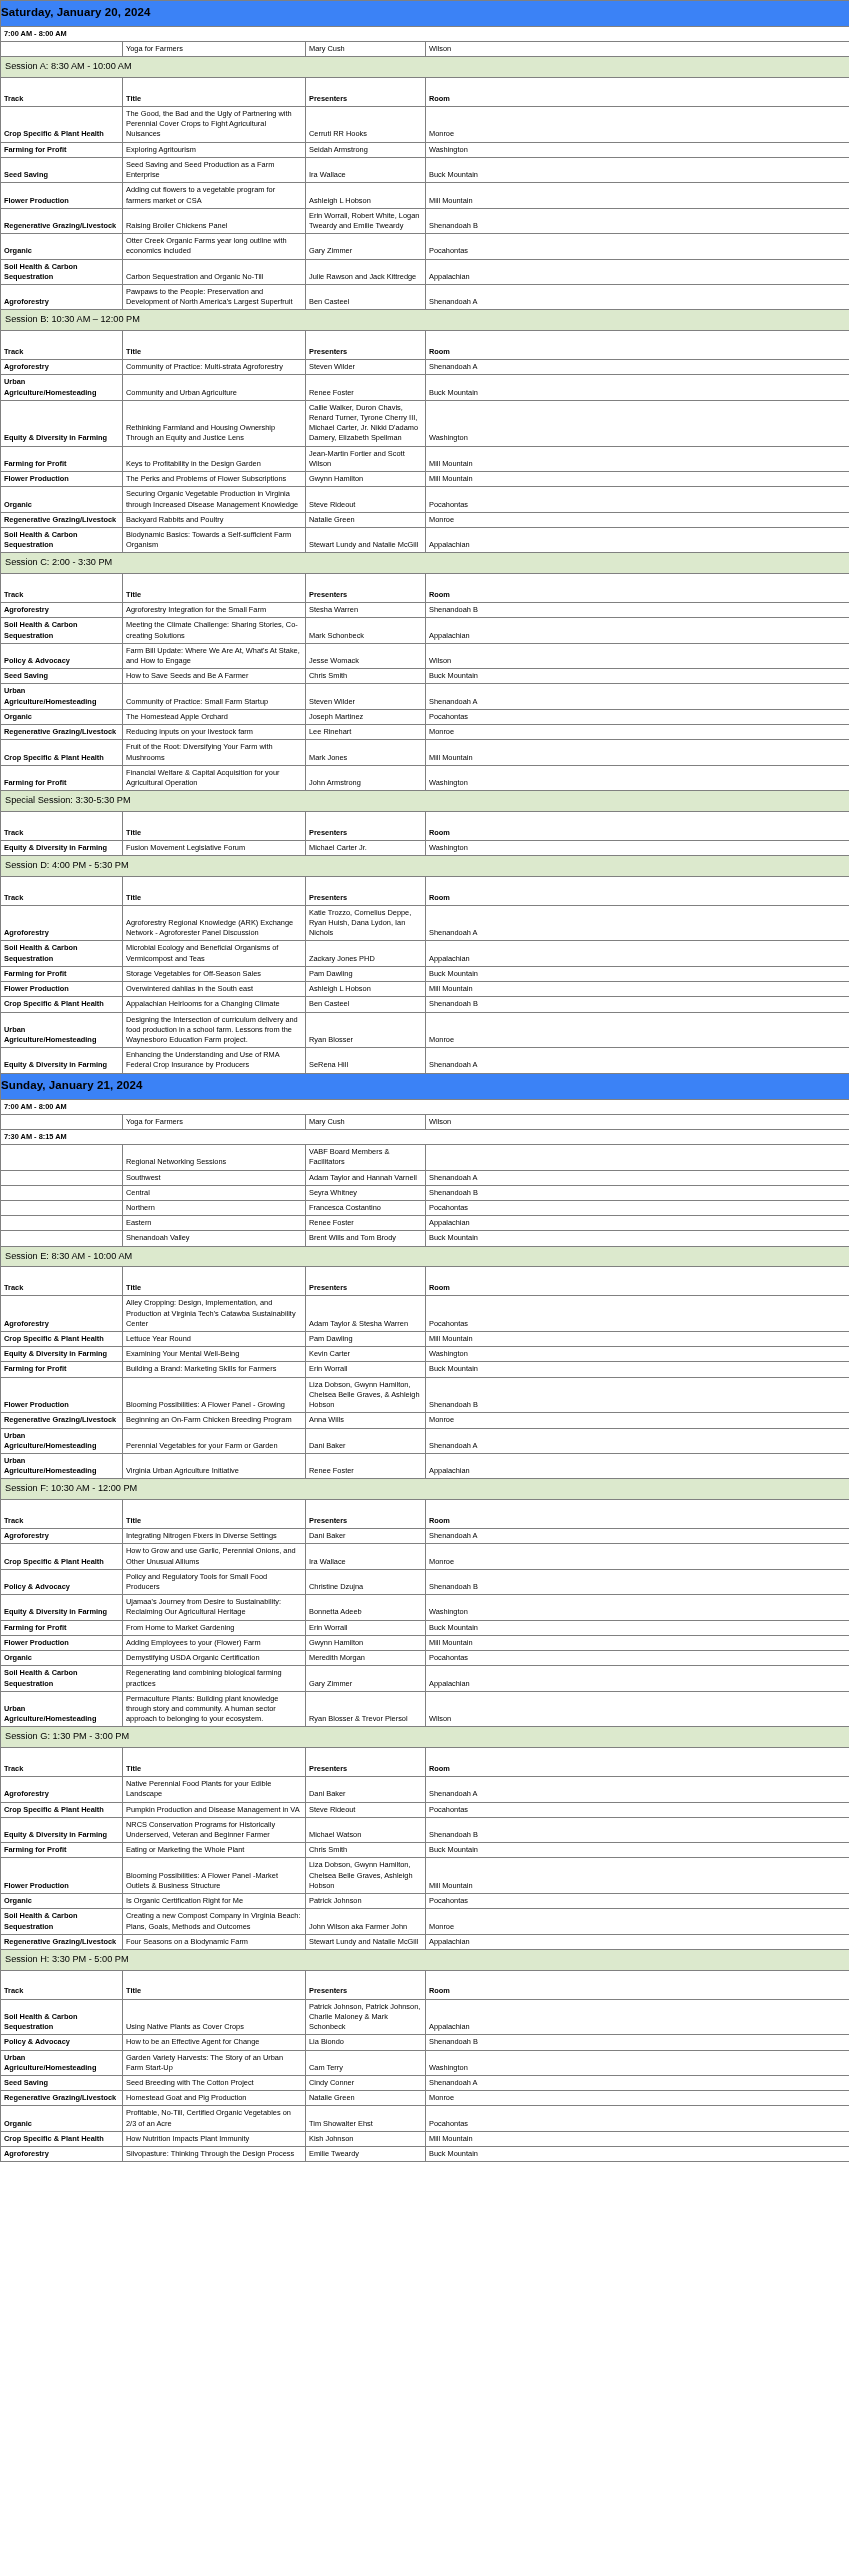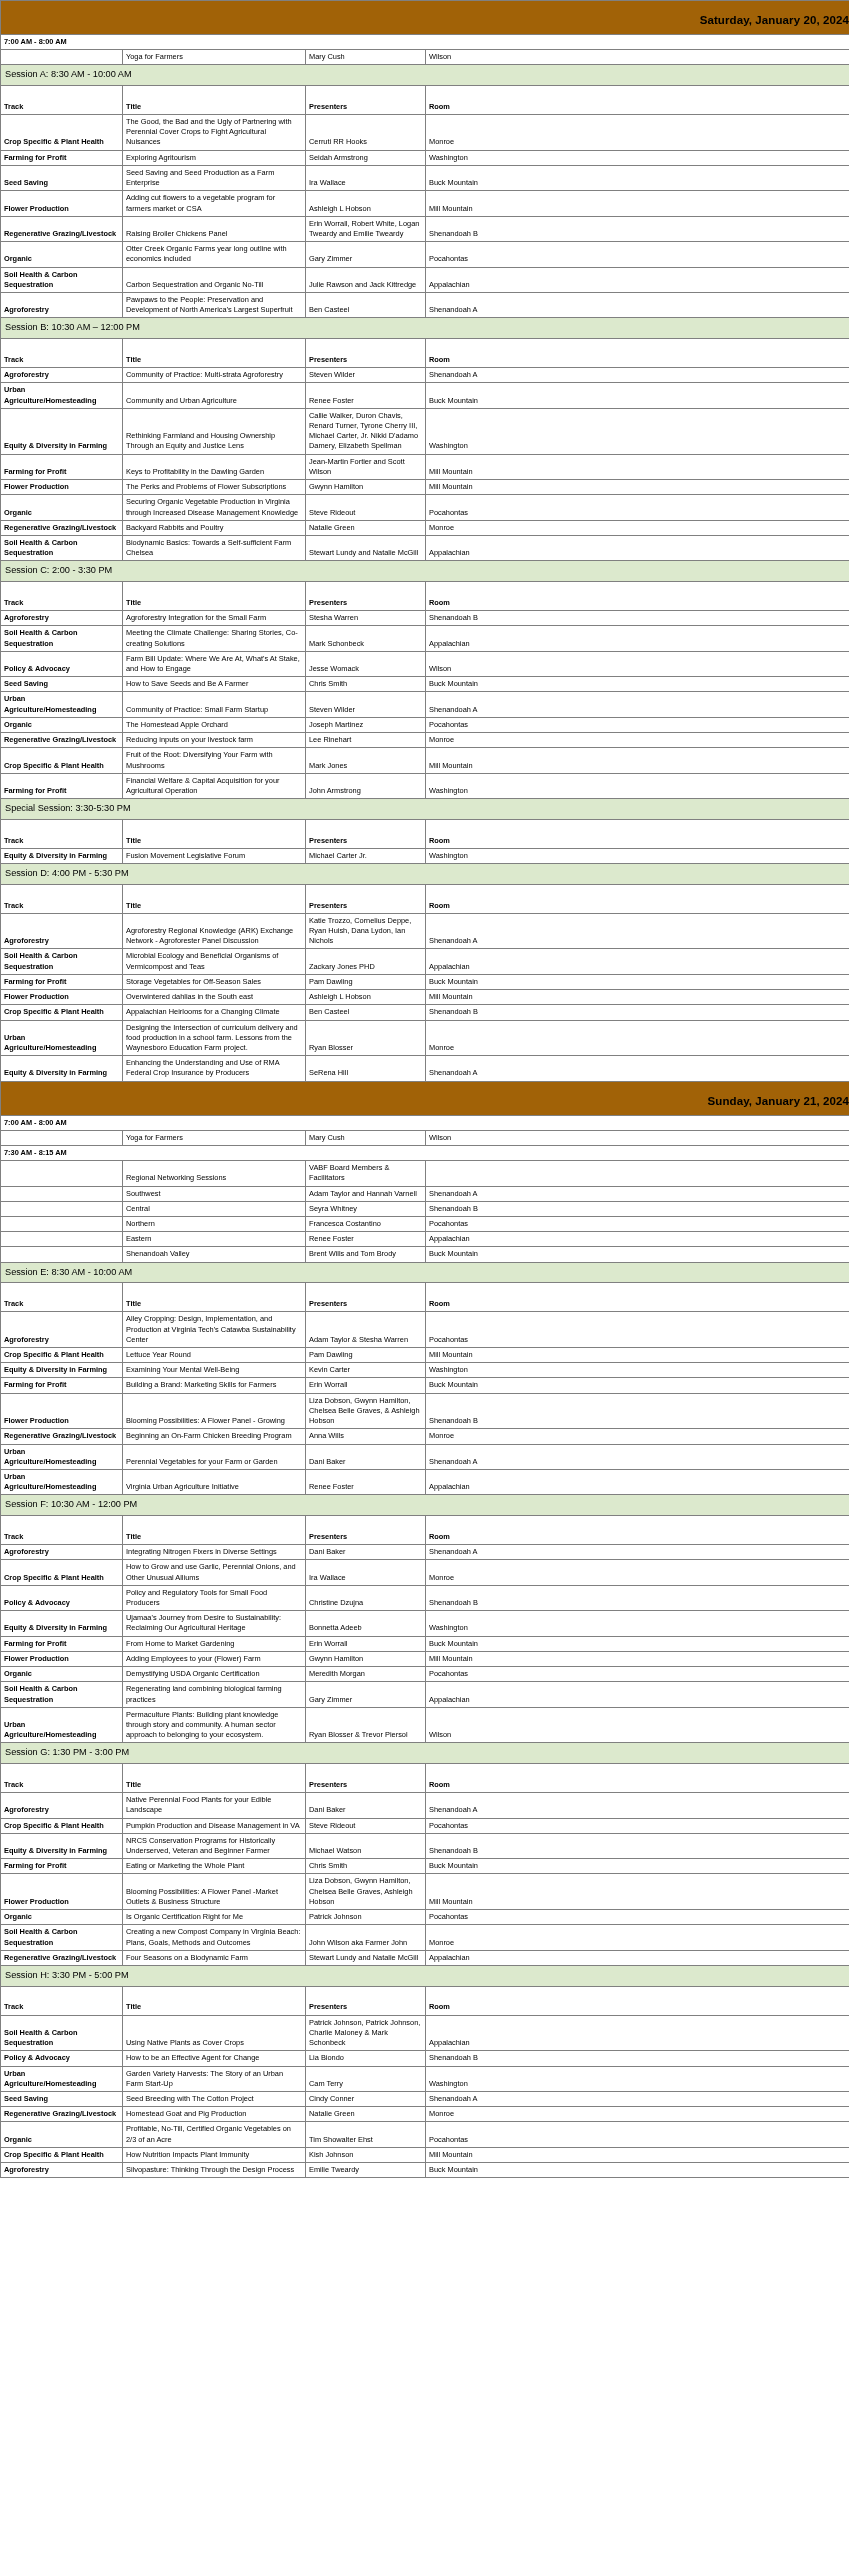--- a/index.html
+++ b/index.html
@@ -27,25 +27,25 @@
     word-wrap: break-word;
     overflow-wrap: break-word;
   }
   col.c-track { width: 122px; }
   col.c-title { width: 183px; }
   col.c-pres  { width: 120px; }
   col.c-room  { width: 424px; }
 
   
   tr.day-row td {
-    background: #a16207;
-    text-align: right;
+    background: #3b82f6;
+    text-align: left;
     font-weight: bold;
     font-size: 11.5px;
-    padding: 12px 0 5px;
+    padding: 4px 0 5px;
     vertical-align: middle;
     letter-spacing: .1px;
   }
   
   tr.session-row td {
     background: #dce9cd;
     font-weight: normal;
     font-size: 9.2px;
     padding: 3px 4px 4px;
     vertical-align: middle;
@@ -168,21 +168,21 @@
         <td class="room">Buck Mountain</td>
       </tr>
       <tr class="data-row">
         <td class="track">Equity &amp; Diversity in Farming</td>
         <td class="title">Rethinking Farmland and Housing Ownership Through an Equity and Justice Lens</td>
         <td class="pres">Callie Walker, Duron Chavis, Renard Turner, Tyrone Cherry III, Michael Carter, Jr. Nikki D'adamo Damery, Elizabeth Spellman</td>
         <td class="room">Washington</td>
       </tr>
       <tr class="data-row">
         <td class="track">Farming for Profit</td>
-        <td class="title">Keys to Profitability in the Dawling Garden</td>
+        <td class="title">Keys to Profitability in the Design Garden</td>
         <td class="pres">Jean-Martin Fortier and Scott Wilson</td>
         <td class="room">Mill Mountain</td>
       </tr>
       <tr class="data-row">
         <td class="track">Flower Production</td>
         <td class="title">The Perks and Problems of Flower Subscriptions</td>
         <td class="pres">Gwynn Hamilton</td>
         <td class="room">Mill Mountain</td>
       </tr>
       <tr class="data-row">
@@ -192,21 +192,21 @@
         <td class="room">Pocahontas</td>
       </tr>
       <tr class="data-row">
         <td class="track">Regenerative Grazing/Livestock</td>
         <td class="title">Backyard Rabbits and Poultry</td>
         <td class="pres">Natalie Green</td>
         <td class="room">Monroe</td>
       </tr>
       <tr class="data-row">
         <td class="track">Soil Health &amp; Carbon Sequestration</td>
-        <td class="title">Biodynamic Basics: Towards a Self-sufficient Farm Chelsea</td>
+        <td class="title">Biodynamic Basics: Towards a Self-sufficient Farm Organism</td>
         <td class="pres">Stewart Lundy and Natalie McGill</td>
         <td class="room">Appalachian</td>
       </tr>
       <tr class="session-row">
         <td class="" colspan="4">Session C: 2:00 - 3:30 PM</td>
       </tr>
       <tr class="head-row">
         <td class="track">Track</td>
         <td class="title">Title</td>
         <td class="pres">Presenters</td>

